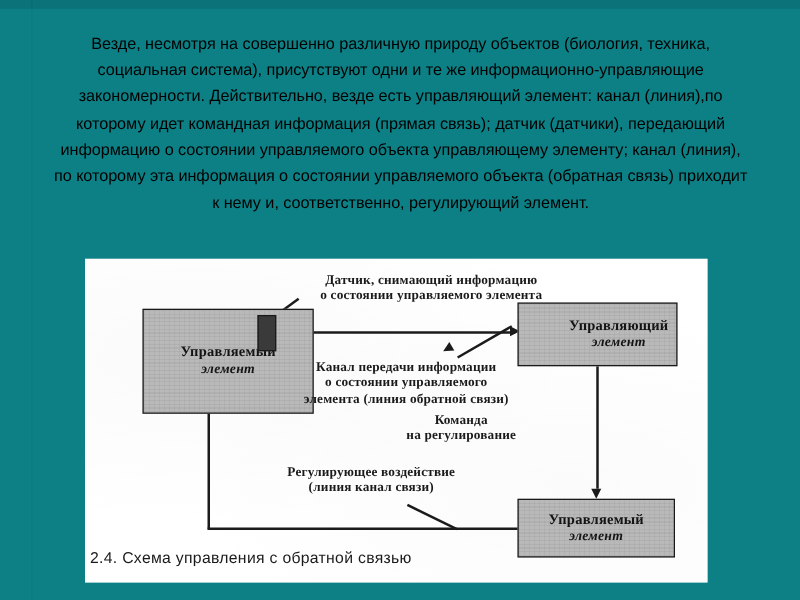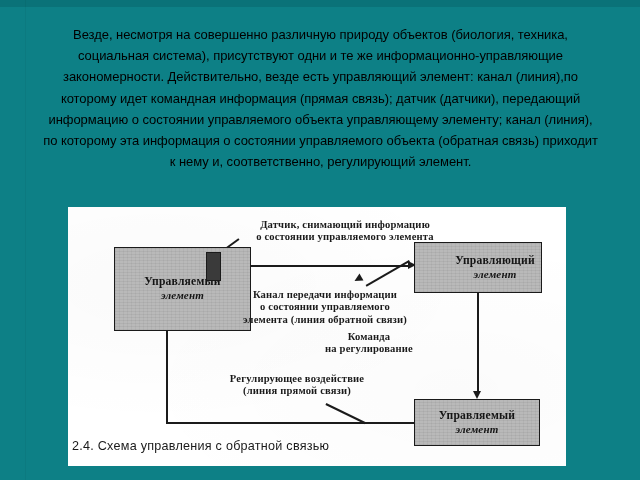--- a/index.html
+++ b/index.html
@@ -208,20 +208,20 @@
 о состоянии управляемого элемента</div>
 
       <div class="annot" id="annot-command">Команда
 на регулирование</div>
 
       <div class="annot" id="annot-feedback">Канал передачи информации
 о состоянии управляемого
 элемента (линия обратной связи)</div>
 
       <div class="annot" id="annot-forward">Регулирующее воздействие
-(линия прямой связи)</div>
+(линия канал связи)</div>
 
       <div class="fig-caption">2.4. Схема управления с обратной связью</div>
 
     </div>
   </div>
 
 </div>
 
 </body></html>

